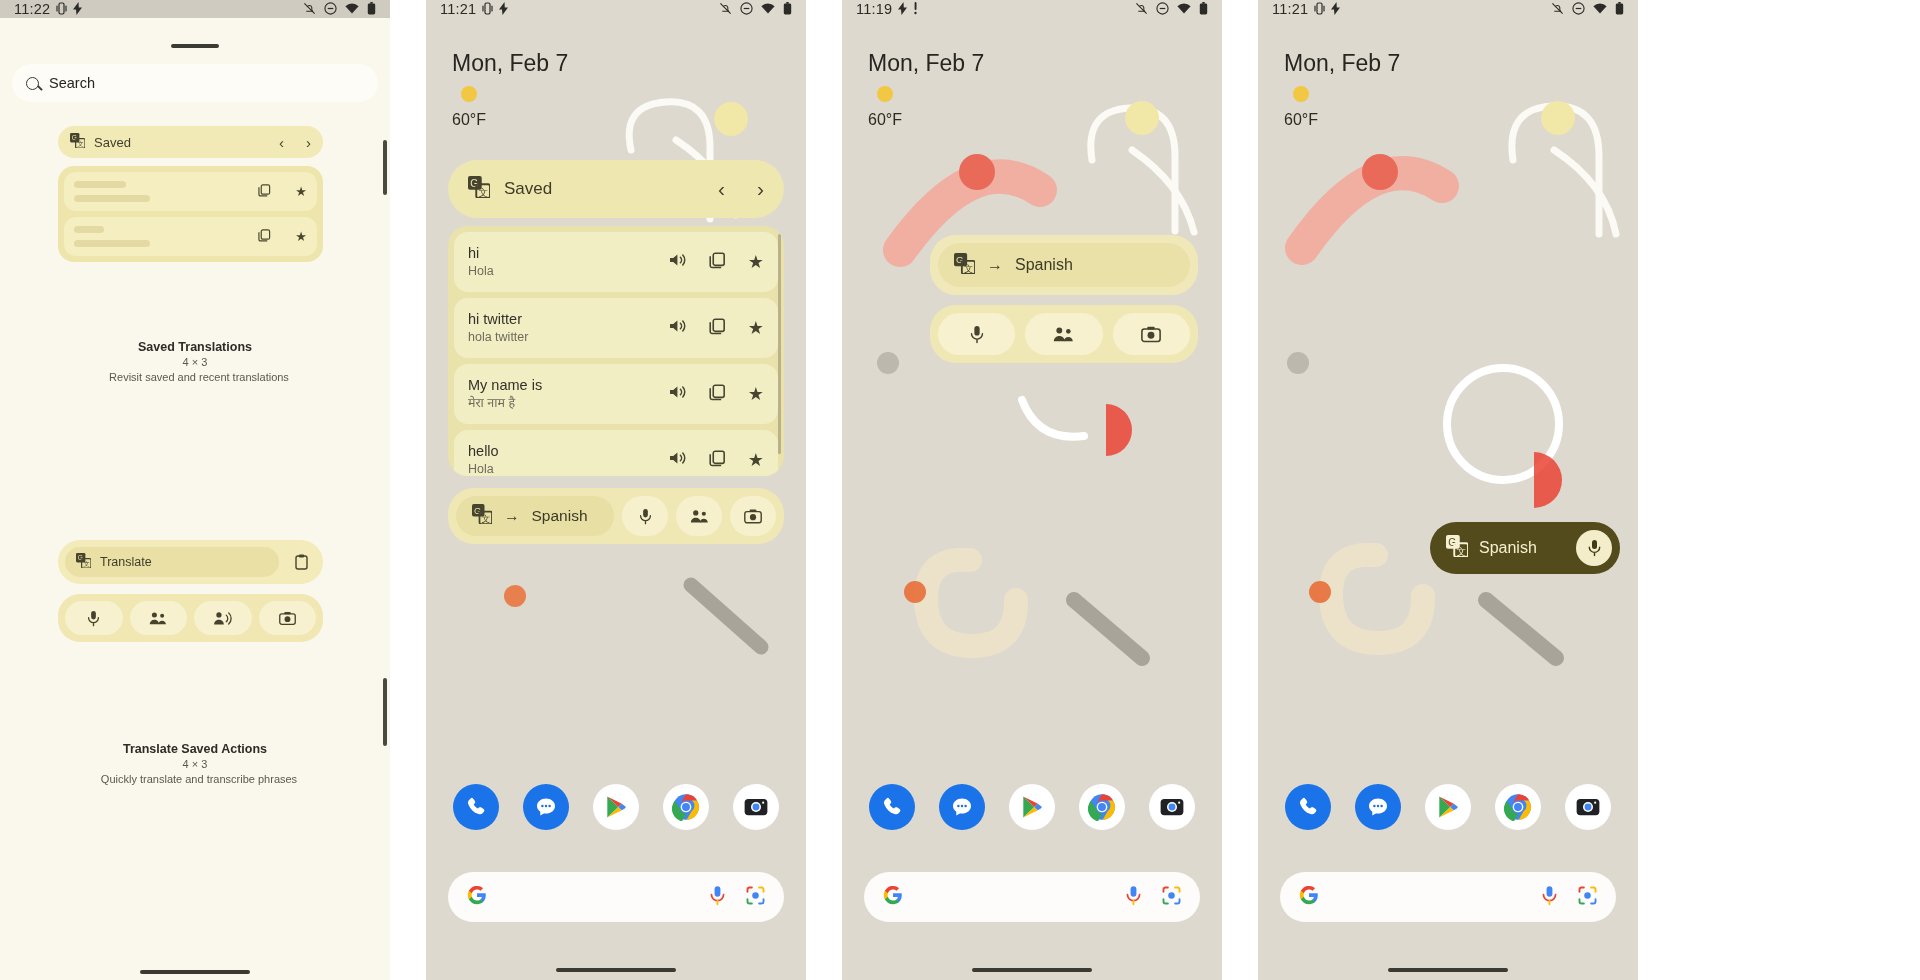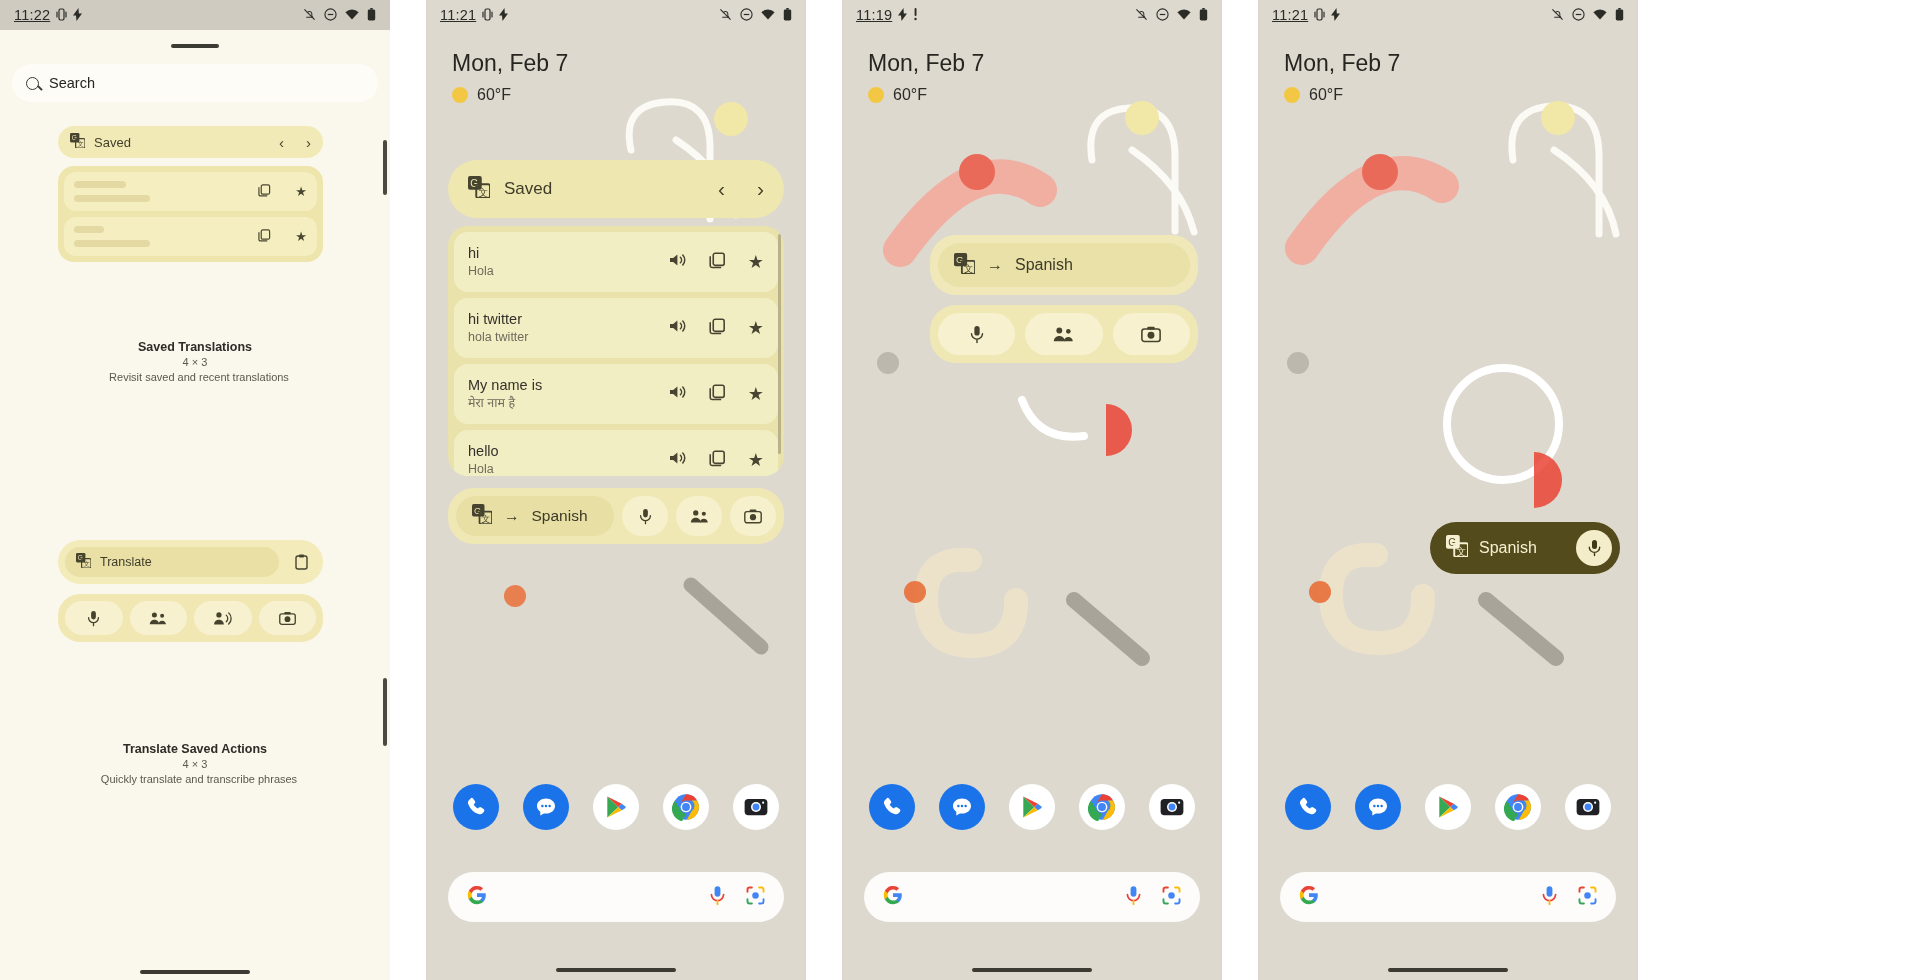--- a/index.html
+++ b/index.html
@@ -14,23 +14,23 @@
   
   .panel { position: relative; height: 980px; overflow: hidden; }
   .p1 { width: 390px; background: #faf7ec; }
   .p2 { width: 380px; background: #ddd9cf; margin-left: 18px; }
   .p3 { width: 380px; background: #ddd9cf; margin-left: 18px; }
   .p4 { width: 380px; background: #ddd9cf; margin-left: 18px; }
   .gap { width: 18px; height: 980px; background: #ffffff; }
 
   
   .statusbar {
-    position: absolute; top: 0; left: 0; right: 0; height: 30px;
+    position: absolute; top: 0; left: 0; right: 0; height: 18px;
     display: flex; align-items: center; padding: 0 14px;
-    font-size: 14px; color: #2b2b27; letter-spacing: .2px; text-decoration: underline;
+    font-size: 14px; color: #2b2b27; letter-spacing: .2px;
   }
   .statusbar.dim { background: #cfcbc1; }
   .sb-left { display: flex; align-items: center; gap: 6px; }
   .sb-right { margin-left: auto; display: flex; align-items: center; gap: 8px; }
   .sb-ic { display: inline-block; line-height: 1; font-size: 13px; }
   .clock { font-size: 14.5px; font-weight: 500; }
 
   
   .sheet {
     position: absolute; top: 30px; left: 0; right: 0; bottom: 0;
@@ -106,21 +106,21 @@
 
   
   .home { position: absolute; inset: 0; background: #ddd9cf; }
   .hs-date {
     position: absolute; top: 50px; left: 26px;
     font-size: 23px; color: #272520; font-weight: 400;
   }
   .hs-weather {
     position: absolute; top: 86px; left: 26px;
     display: flex; align-items: center; gap: 9px;
-    font-size: 16px; color: #2d2b26;
+    font-size: 16px; color: #2d2b26; flex-direction: column;
   }
   .sun { width: 16px; height: 16px; border-radius: 50%; background: #f2c744; }
 
   
   .art { position: absolute; inset: 0; pointer-events: none; }
 
   
   .w2 { position: absolute; top: 160px; left: 22px; width: 336px; }
   .w2-head {
     height: 58px; background: #efe7b0; border-radius: 29px;

